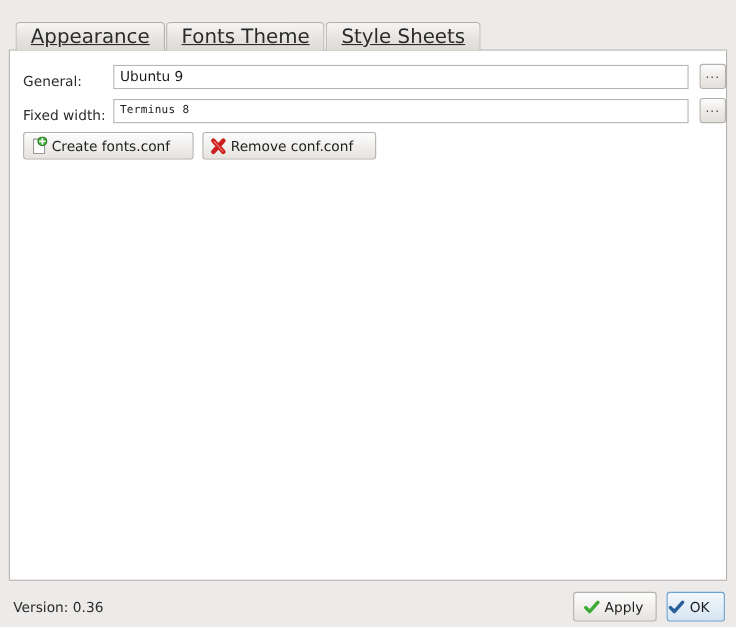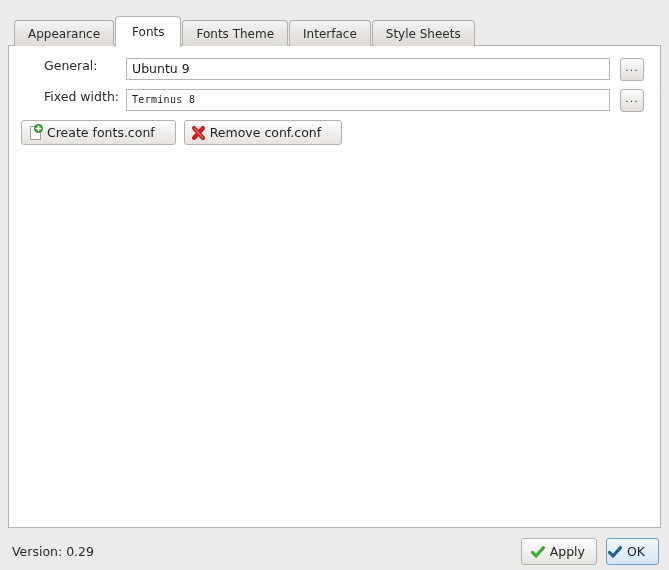--- a/index.html
+++ b/index.html
@@ -32,30 +32,31 @@
     display: flex;
     align-items: flex-end;
     z-index: 3;
   }
   .tab {
     position: relative;
     height: 26px;
     line-height: 26px;
     padding: 0 13px;
     box-sizing: border-box;
-    font-size: 12px;
+    font-size: 18px;
     color: #2b2b2b;
     border: 1px solid #b4b0ac;
     border-bottom: none;
     border-top-left-radius: 4px;
     border-top-right-radius: 4px;
     background: linear-gradient(to bottom, #f6f5f4 0%, #e5e2df 60%, #dedbd7 100%);
     margin-right: 1px;
     white-space: nowrap;
     user-select: none;
+    text-decoration: underline;
   }
   .tab.active {
     height: 31px;
     line-height: 31px;
     background: #ffffff;
     border-color: #b4b0ac;
     z-index: 5;
     margin-bottom: -1px;
     padding: 0 16px;
   }
@@ -69,24 +70,23 @@
     height: 483px;
     box-sizing: border-box;
     background: #ffffff;
     border: 1px solid #b4b0ac;
     z-index: 1;
   }
 
   .row {
     position: absolute;
     display: flex;
-    align-items: flex-start;
+    align-items: flex-end;
     left: 12px;
-    right: 16px;
-    margin-left: 23px;
+    right: 0;
   }
   .row-general { top: 12px; }
   .row-fixed   { top: 43px; }
 
   .field-label {
     width: 82px;
     flex: 0 0 82px;
     font-size: 12.5px;
     color: #2b2b2b;
   }
@@ -196,23 +196,21 @@
 
   svg { display: block; }
 </style>
 </head>
 <body>
 
 <div class="dialog">
 
   <div class="tabstrip">
     <div class="tab">Appearance</div>
-    <div class="tab active">Fonts</div>
     <div class="tab">Fonts Theme</div>
-    <div class="tab">Interface</div>
     <div class="tab">Style Sheets</div>
   </div>
 
   <div class="panel">
 
     <div class="row row-general">
       <div class="field-label">General:</div>
       <div class="text-input">Ubuntu 9</div>
       <div class="browse-btn">...</div>
     </div>
@@ -244,21 +242,21 @@
             <path d="M4.6 4.6 L12.4 13.4" stroke="#e86a6a" stroke-width="1.3" stroke-linecap="round"></path>
           </svg>
         </span>
         <span>Remove conf.conf</span>
       </div>
 
     </div>
   </div>
 
   <div class="footer">
-    <div class="version">Version: 0.29</div>
+    <div class="version">Version: 0.36</div>
 
     <div class="footer-buttons">
 
       <div class="fbtn">
         <span class="glyph">
           <svg width="16" height="16" viewBox="0 0 16 16">
             <path d="M2.5 8.4 L6 12 L13.5 3.6" fill="none" stroke="#3faa35" stroke-width="3.2" stroke-linecap="round" stroke-linejoin="round"></path>
           </svg>
         </span>
         <span>Apply</span>

